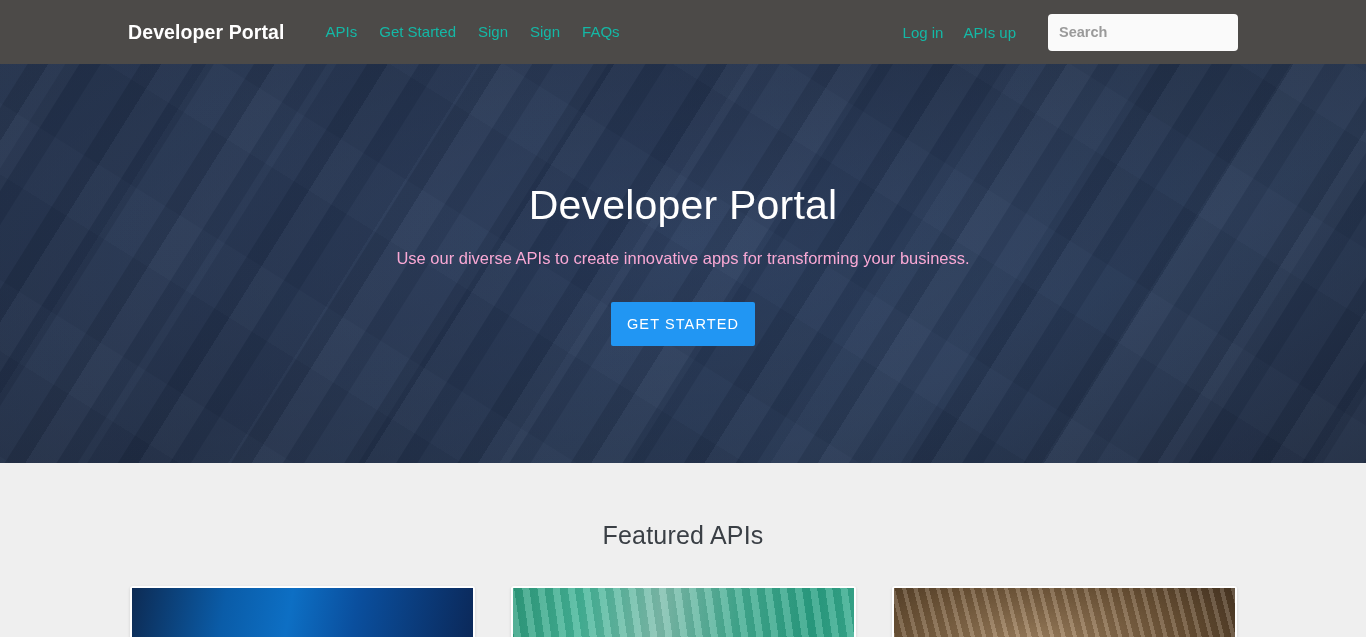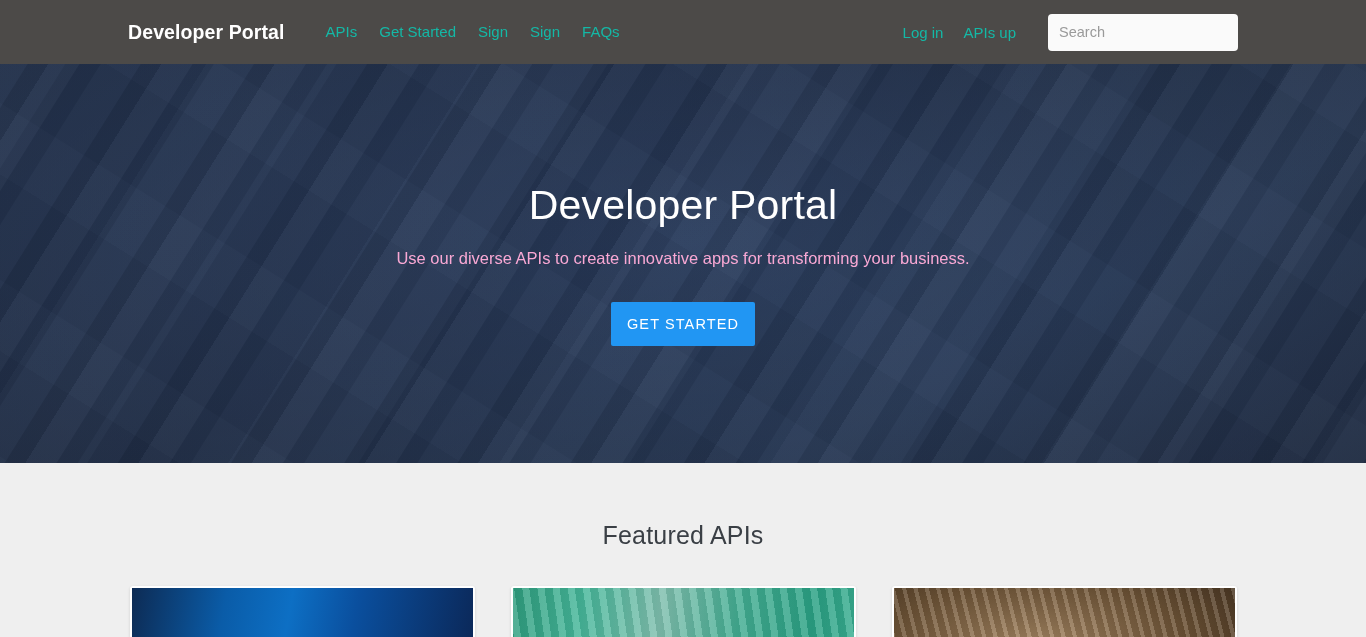--- a/index.html
+++ b/index.html
@@ -55,20 +55,21 @@
     width: 190px;
     height: 37px;
     border: none;
     border-radius: 4px;
     background: #fafafa;
     font-family: "Liberation Sans", sans-serif;
     font-size: 14.5px;
     color: #333;
     padding: 1px 11px;
     outline: none;
+    font-weight: bold;
   }
   .search-box::placeholder { color: #9a9a9a; }
 
   
   .hero {
     position: relative;
     height: 399px;
     overflow: hidden;
     background: #2b3e5e;
     display: flex;

